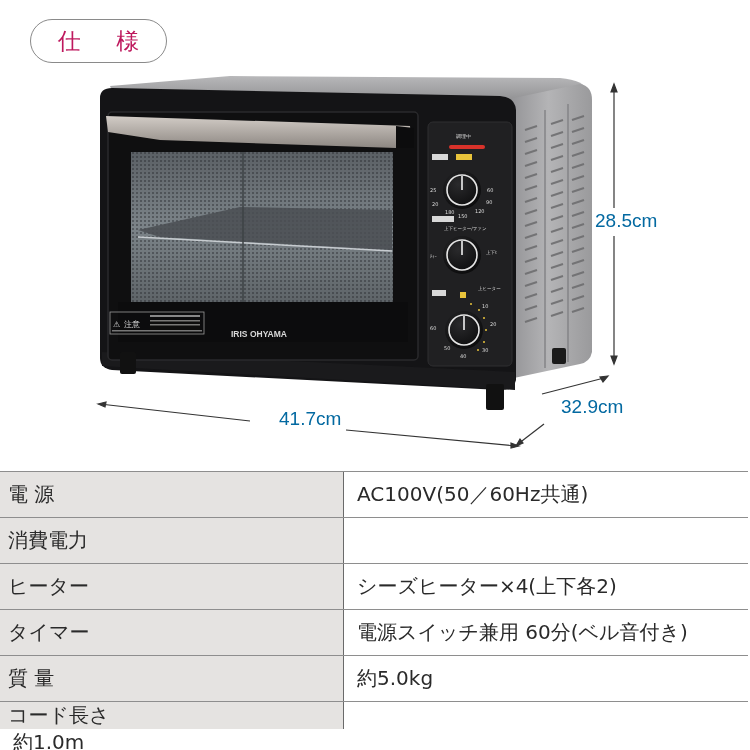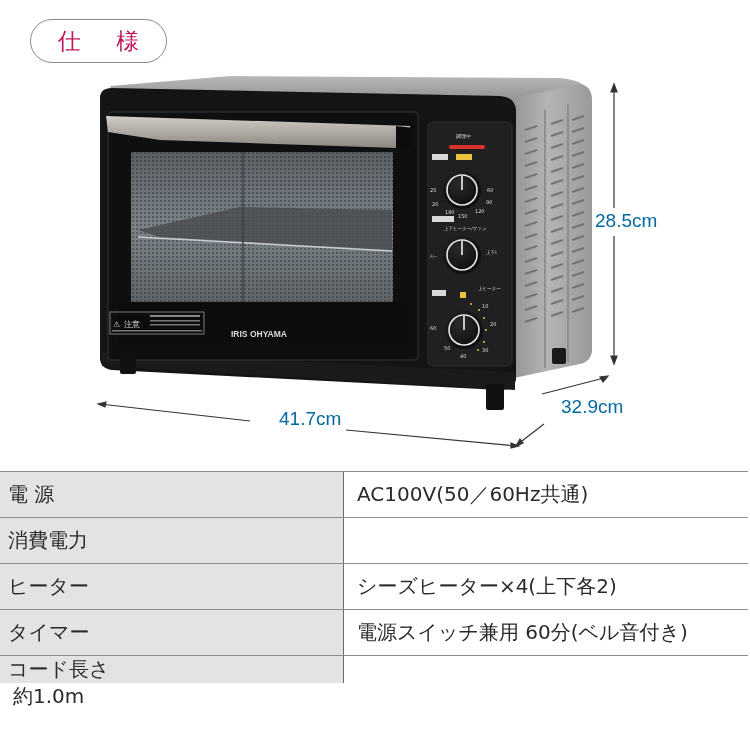--- a/index.html
+++ b/index.html
@@ -273,16 +273,20 @@
   </div>
   <div class="spec-row">
     <div class="spec-label">ヒーター</div>
     <div class="spec-value">シーズヒーター×4(上下各2)</div>
   </div>
   <div class="spec-row">
     <div class="spec-label">タイマー</div>
     <div class="spec-value">電源スイッチ兼用 60分(ベル音付き)</div>
   </div>
   <div class="spec-row">
+    <div class="spec-label">質 量</div>
+    <div class="spec-value">約5.0kg</div>
+  </div>
+  <div class="spec-row">
     <div class="spec-label">コード長さ</div>
     <div class="spec-value">約1.0m</div>
   </div>
 </div>
 
 </body></html>

